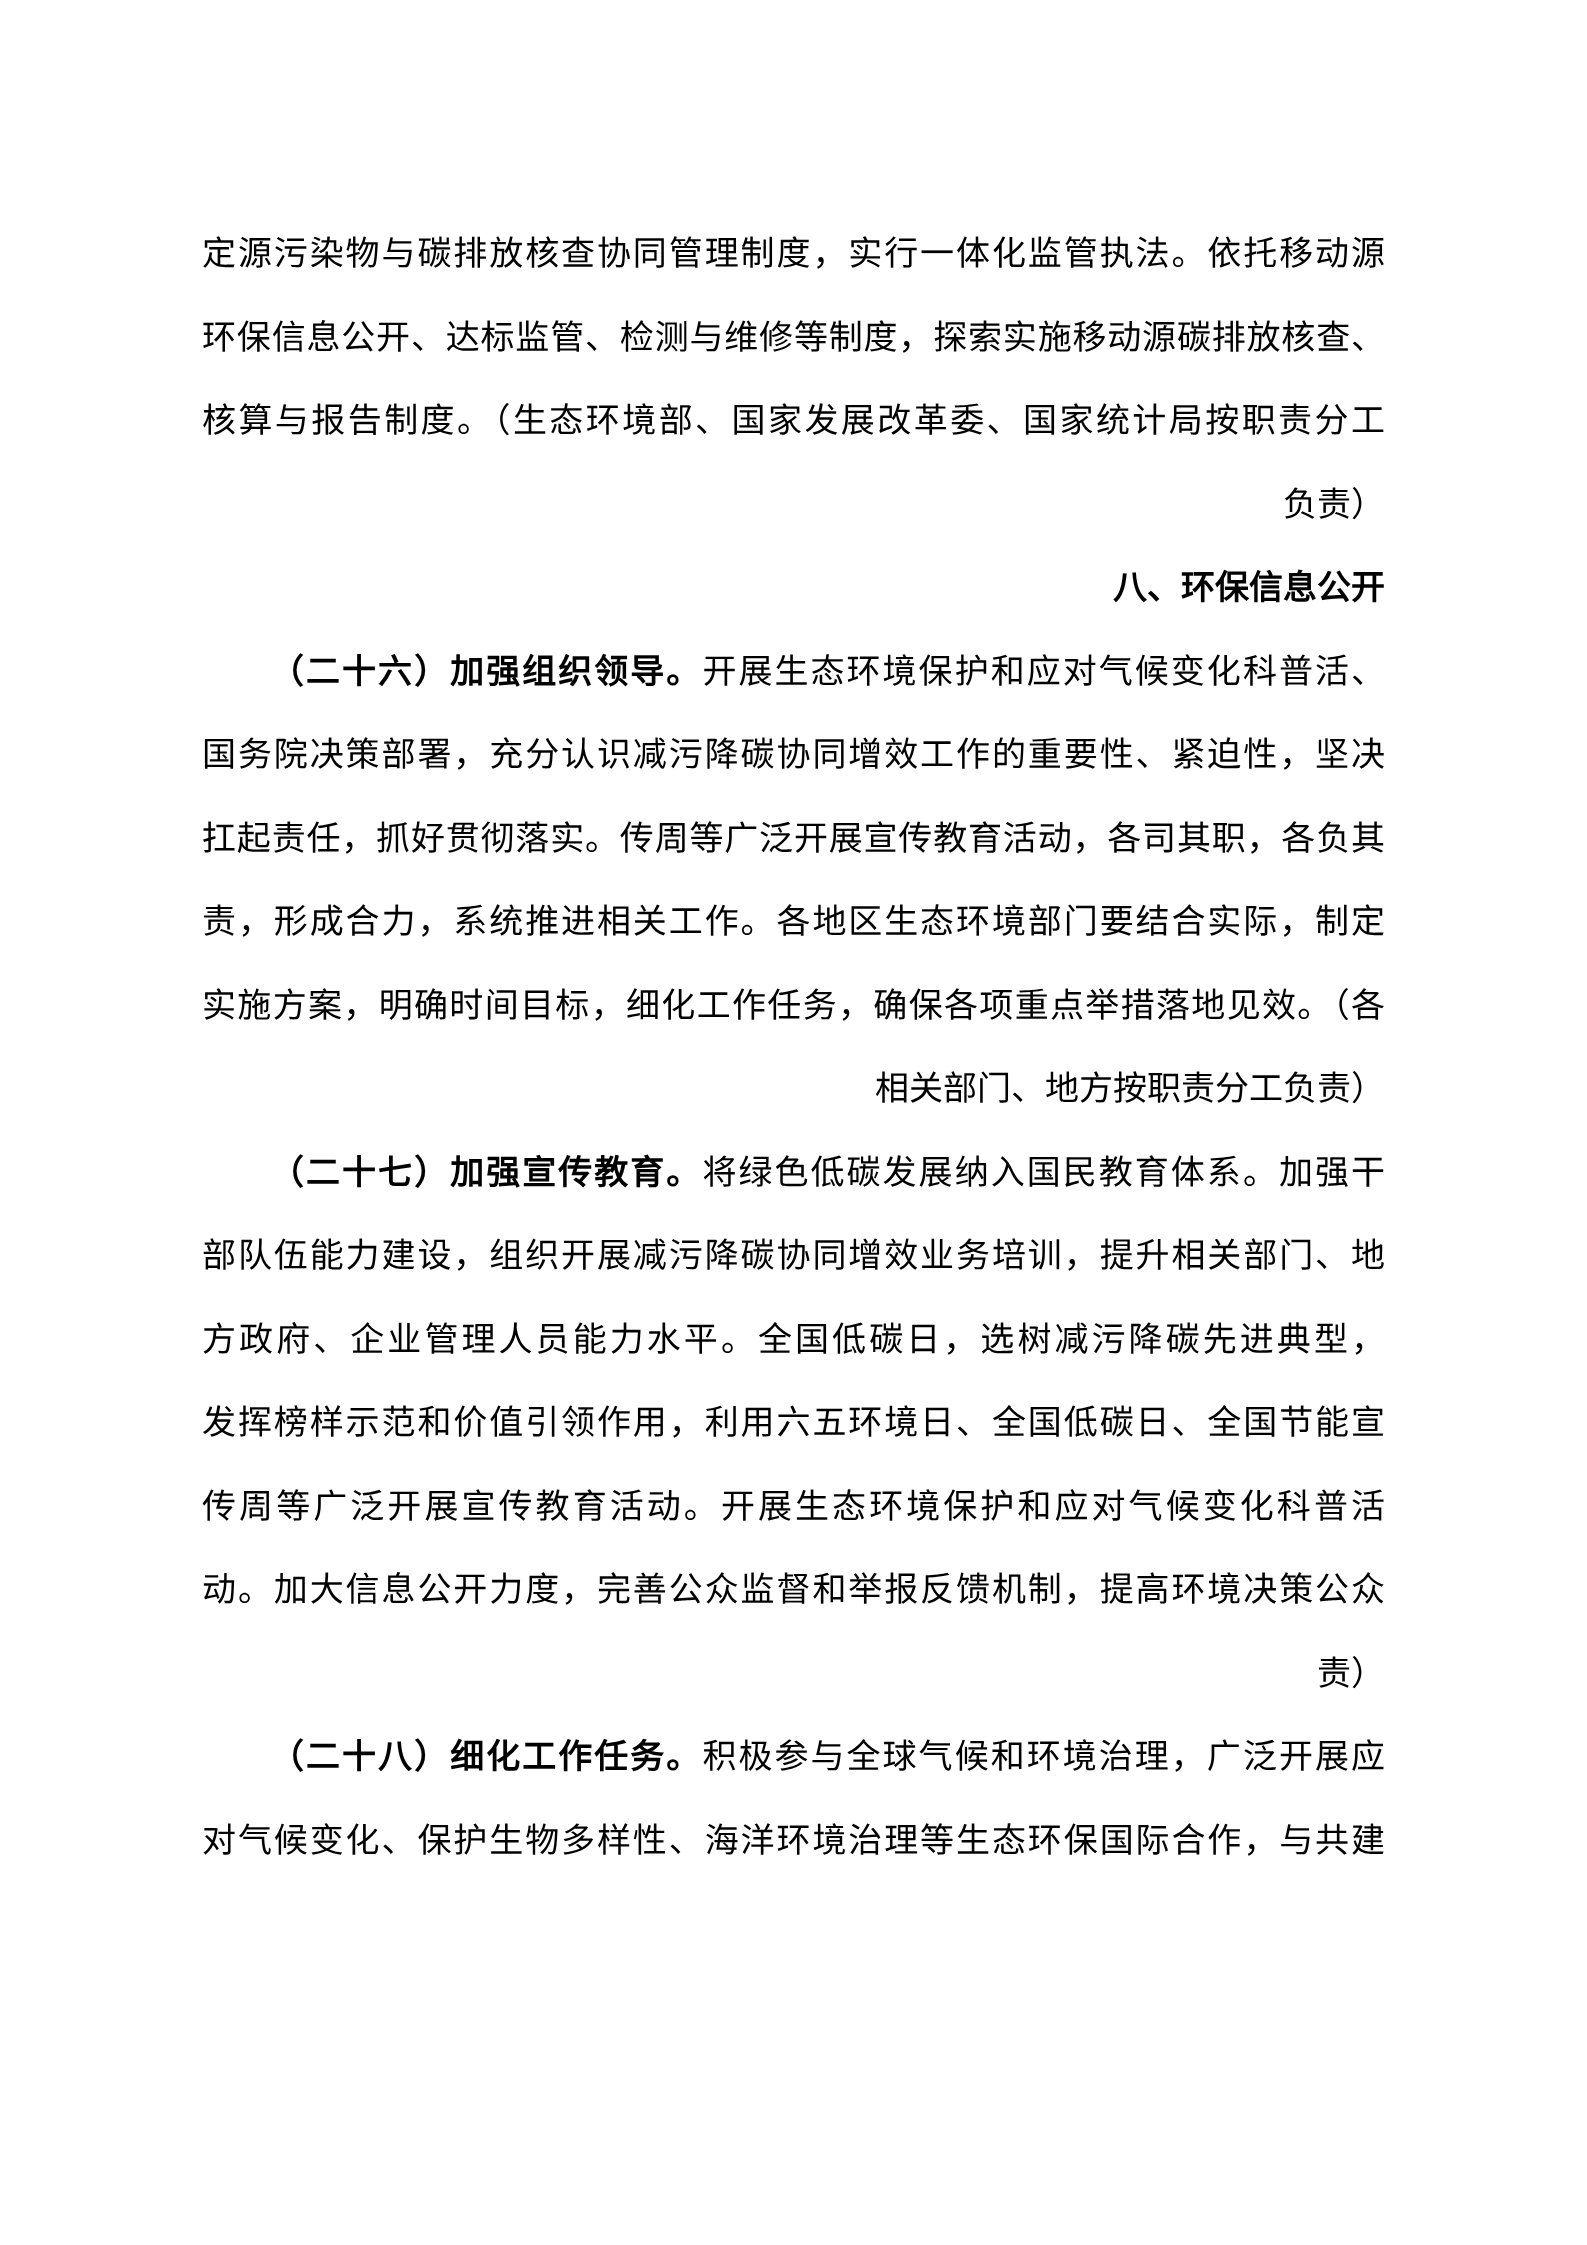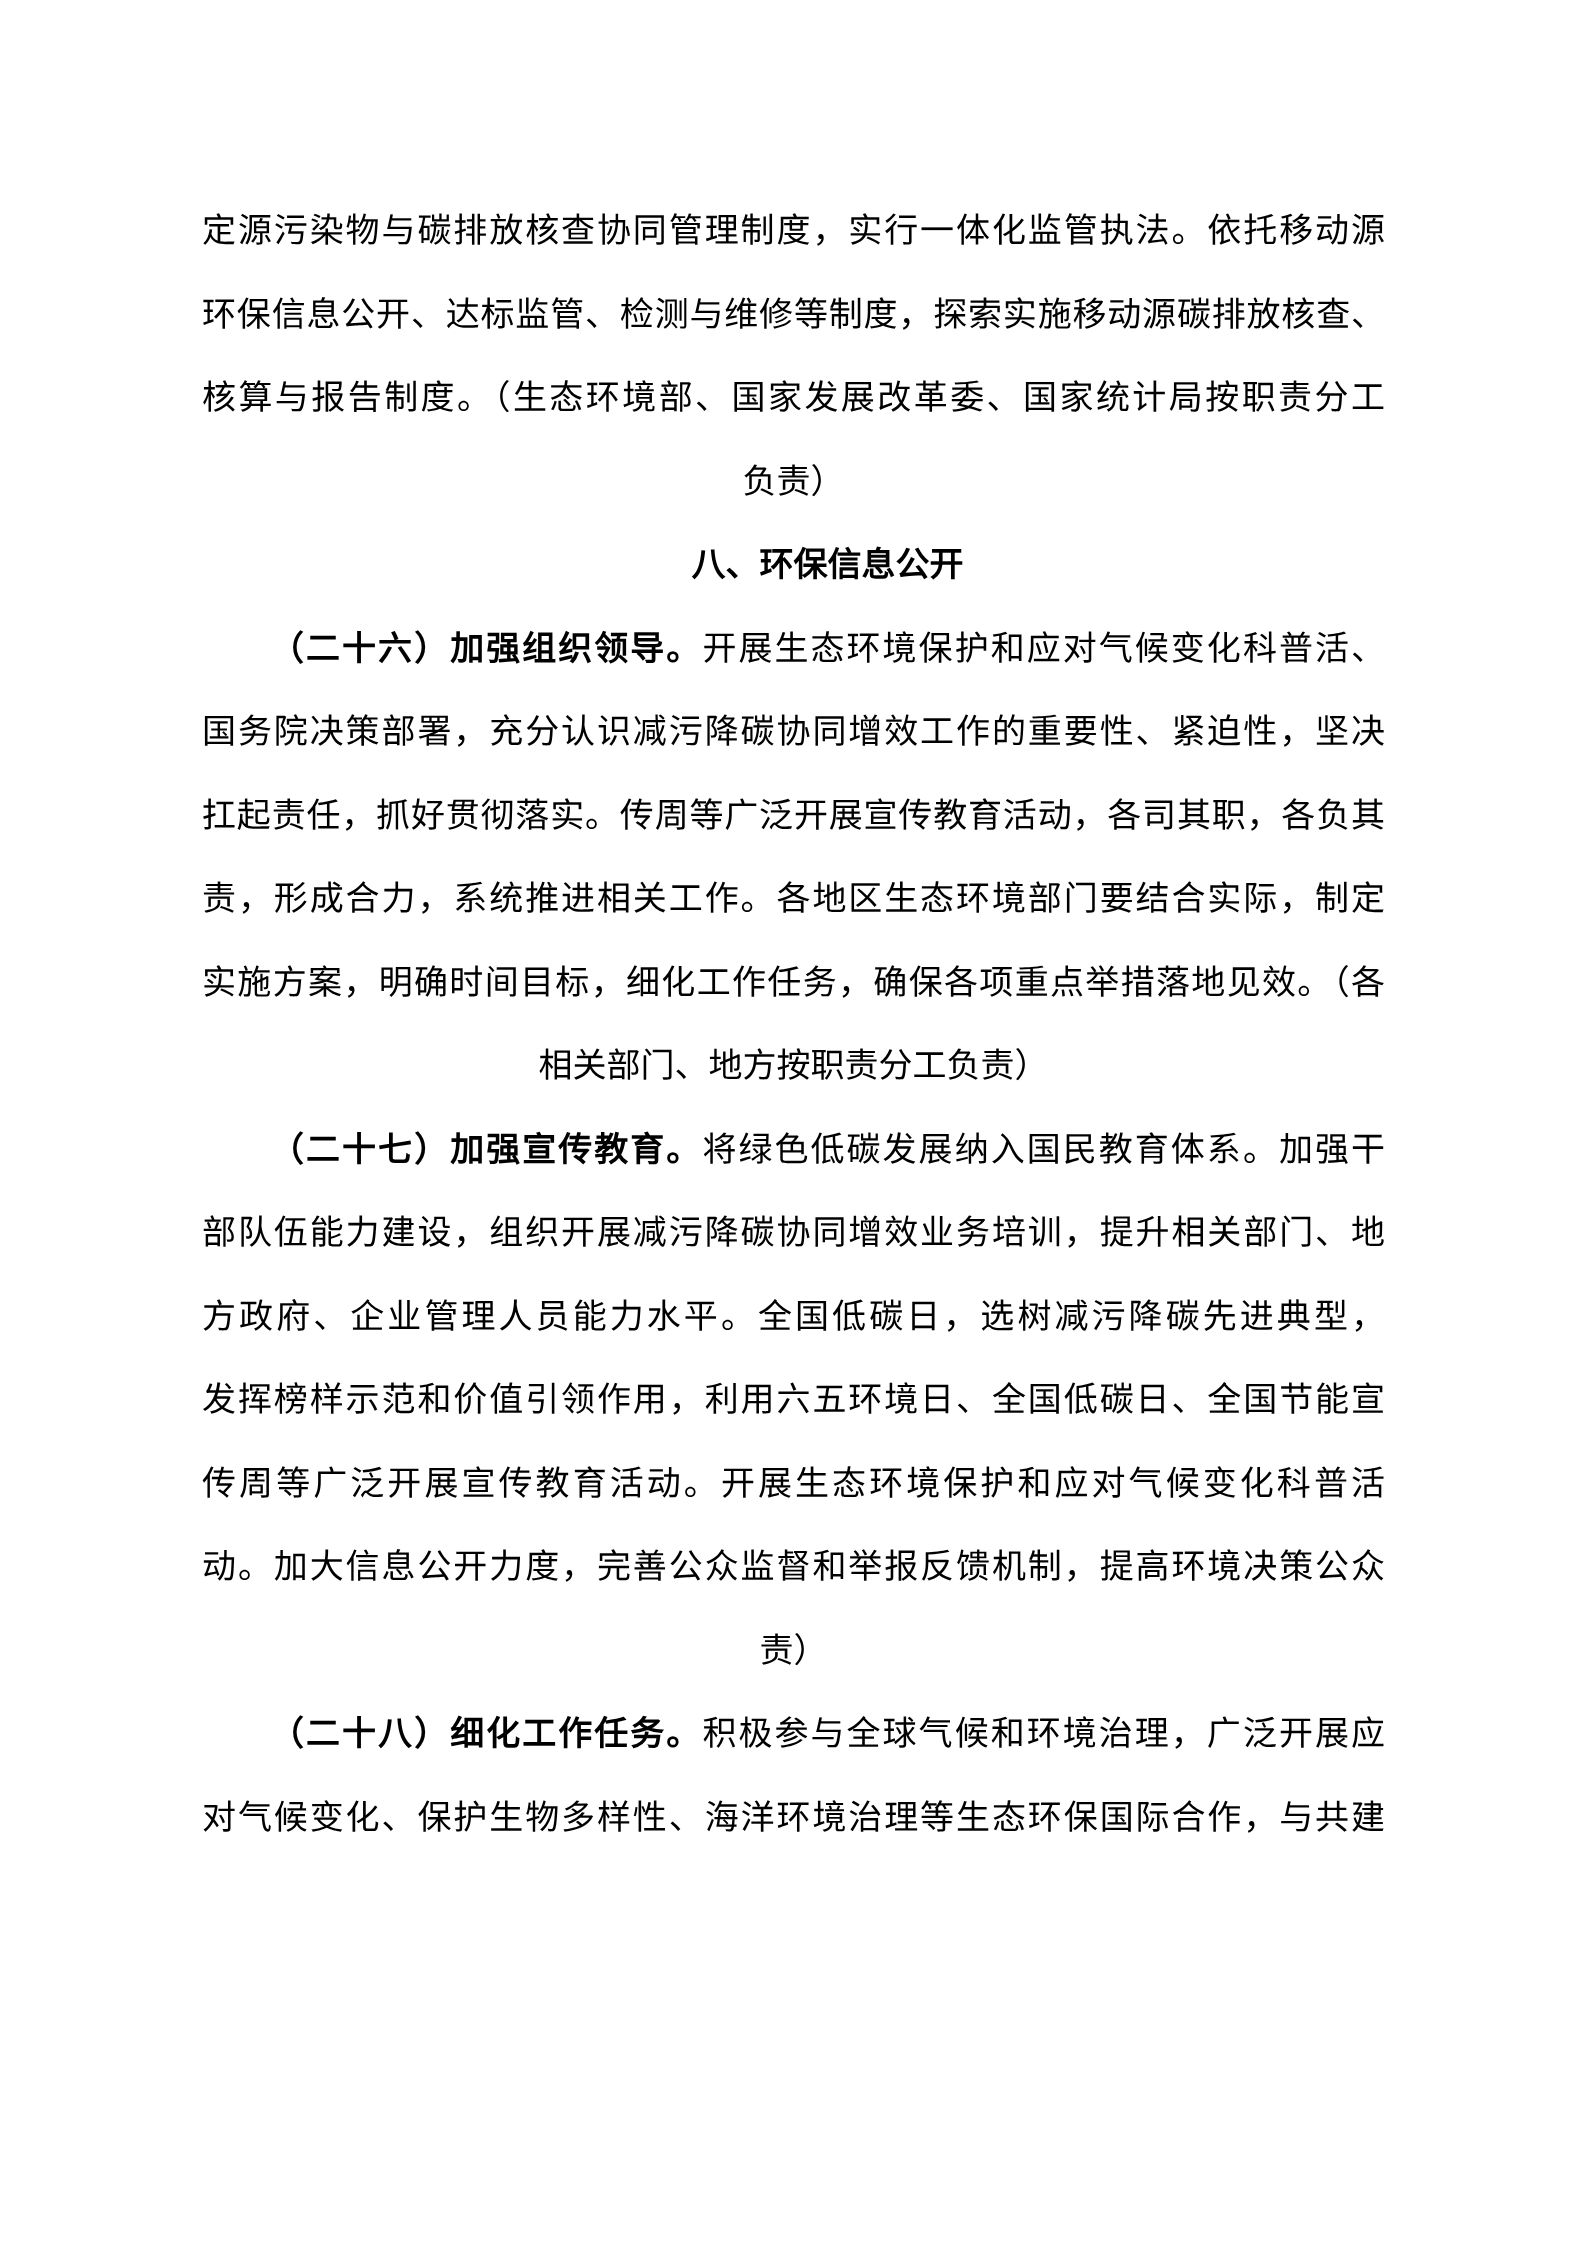--- a/index.html
+++ b/index.html
@@ -10,32 +10,32 @@
   .page {
     position: relative;
     width: 1587px;
     height: 2245px;
     background: #ffffff;
     overflow: hidden;
   }
   .doc {
     position: absolute;
     left: 202px;
-    top: 189px;
+    top: 212px;
     width: 1183px;
     color: #000000;
     font-family: "Liberation Sans", sans-serif;
     font-size: 34px;
     line-height: 83.5px;
   }
   .paragraph { margin: 0; padding: 0; }
   .line {
     margin: 0;
     padding: 0;
-    text-align: center;
+    text-align: right;
   }
   .line.justify {
     text-align: justify;
     text-align-last: justify;
     text-justify: inter-character;
   }
   .line.indent { padding-left: 68px; }
   .seg { font-weight: 400; }
   .seg.bold { font-weight: 700; }
 </style>

